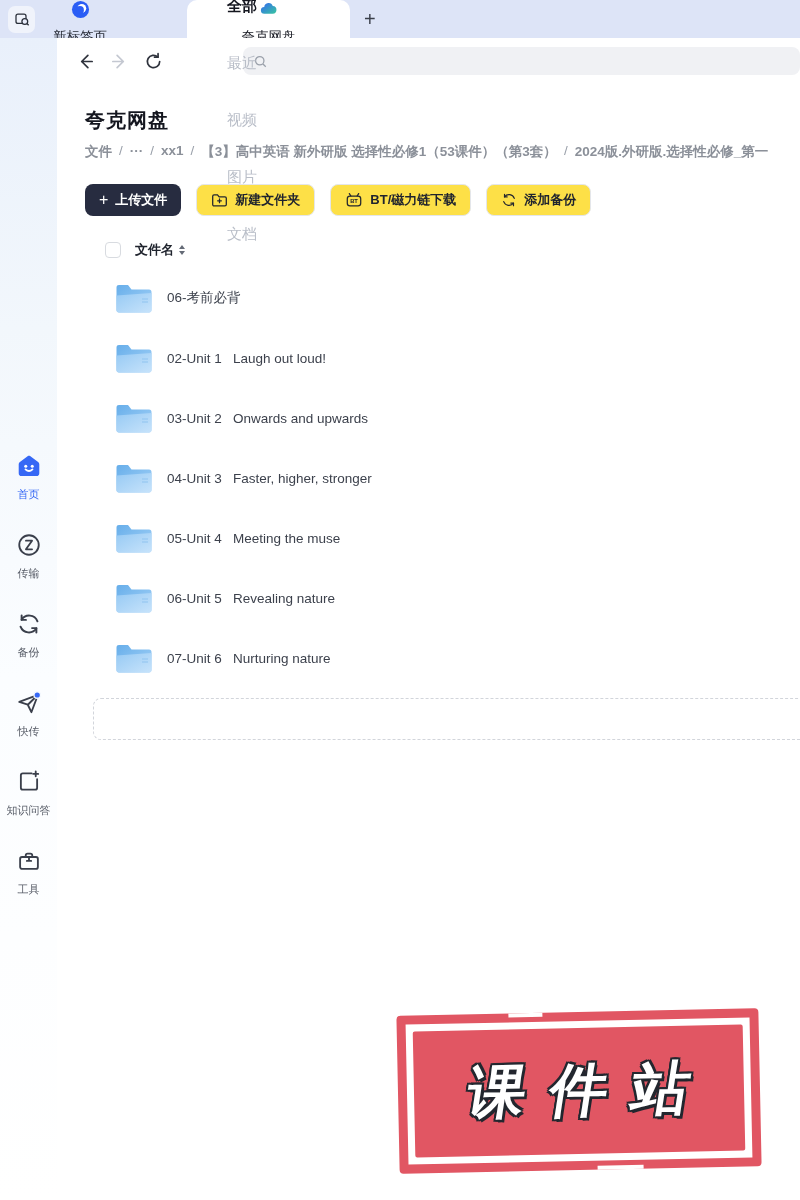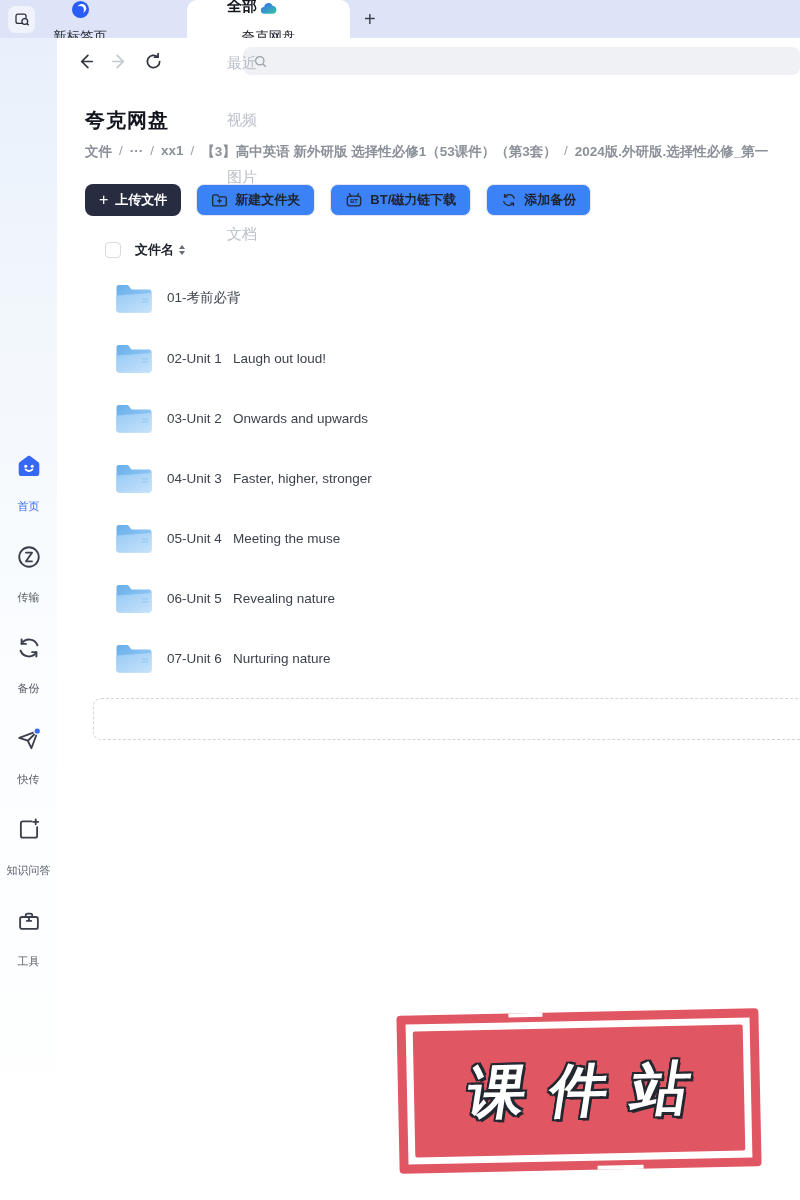--- a/index.html
+++ b/index.html
@@ -25,40 +25,40 @@
     background:linear-gradient(180deg,#e9f0fb 0%,#f2f7fc 25%,#fbfdff 55%,#ffffff 100%); }
   .navbar { margin-left:57px; height:46px; background:#fff; display:flex; align-items:center; }
   .nav-ic { width:20px; height:20px; margin-right:14px; display:flex; align-items:center; justify-content:center; }
   .nav-ic:first-child { margin-left:18px; }
   .addr-bar { flex:1; height:28px; margin-left:66px; background:#f0f1f4; border-radius:8px;
     display:flex; align-items:center; padding-left:10px; }
 
   
   .side-list { padding-top:415px; display:flex; flex-direction:column; align-items:center; }
   .side-item { display:flex; flex-direction:column; align-items:center; margin-bottom:30px; }
-  .side-item .lbl { margin-top:20px; font-size:11px; color:#565b66; white-space:nowrap; }
+  .side-item .lbl { margin-top:8px; font-size:11px; color:#565b66; white-space:nowrap; }
   .side-item.active .lbl { color:#3668f5; }
 
   
   .main { margin-left:57px; padding-left:28px; position:relative; }
   .title-row { margin-top:21px; display:flex; align-items:center; height:30px; }
   .page-title { font-size:20px; font-weight:700; color:#14161f; letter-spacing:1px; }
   .page-tabs { display:flex; gap:38px; margin-left:58px;flex-direction:column; }
   .ptab { font-size:15px; color:#b9bec8; }
   .ptab.active { color:#14161f; font-weight:700; }
 
   .breadcrumb { margin-top:8px; height:20px; font-size:13.5px; color:#8b9099;
     white-space:nowrap; overflow:hidden; display:flex; align-items:flex-start; gap:7px; font-weight:600; }
   .crumb-sep { color:#9aa0aa; font-weight:400; }
 
   .toolbar { margin-top:21px; display:flex; gap:15px; }
   .btn { height:32px; border-radius:8px; display:flex; align-items:center; gap:7px;
     padding:0 14px; font-size:13px; font-weight:600; }
   .btn.dark { background:#272c40; color:#fff; }
-  .btn.light { background:#3b82f6; border:1px solid #e4e6ea; color:#1f232e; }
+  .btn.light { background:#fde047; border:1px solid #e4e6ea; color:#1f232e; }
 
   .list-header { margin-top:24px; display:flex; align-items:center; height:20px;margin-left:20px; }
   .checkbox { width:16px; height:16px; border:1.5px solid #d8dbe0; border-radius:4px; background:#fff; }
   .col-name { margin-left:14px; font-size:13px; font-weight:700; color:#20242e; }
   .sort { display:flex; flex-direction:column; margin-left:5px; }
   .car { width:0; height:0; border-left:3.5px solid transparent; border-right:3.5px solid transparent; }
   .car.up { border-bottom:4.5px solid #646a76; margin-bottom:2px; }
   .car.dn { border-top:4.5px solid #646a76; }
 
   .file-list { margin-top:8px; }
@@ -307,21 +307,21 @@
 
     <div class="file-list">
       <div class="file-row">
         <span>
             <svg width="38" height="32" viewBox="0 0 38 32">
               <path d="M1.5 5.5C1.5 3.8 2.5 3 4 3h9l3.5 4.5H34c1.6 0 2.5.9 2.5 2.5V28c0 1.6-.9 2.5-2.5 2.5H4c-1.6 0-2.5-.9-2.5-2.5Z" fill="url(#foldA)"></path>
               <path d="M1.5 13.5 36.5 11V28c0 1.6-.9 2.5-2.5 2.5H4c-1.6 0-2.5-.9-2.5-2.5Z" fill="url(#foldB)"></path>
               <path d="M27 17h6 M27 20h6" stroke="#8fc3ef" stroke-width="1.2"></path>
             </svg>
           </span>
-        <span class="file-name">01-考前必背</span>
+        <span class="file-name">06-考前必背</span>
       </div>
       <div class="file-row">
         <span>
             <svg width="38" height="32" viewBox="0 0 38 32">
               <path d="M1.5 5.5C1.5 3.8 2.5 3 4 3h9l3.5 4.5H34c1.6 0 2.5.9 2.5 2.5V28c0 1.6-.9 2.5-2.5 2.5H4c-1.6 0-2.5-.9-2.5-2.5Z" fill="url(#foldA)"></path>
               <path d="M1.5 13.5 36.5 11V28c0 1.6-.9 2.5-2.5 2.5H4c-1.6 0-2.5-.9-2.5-2.5Z" fill="url(#foldB)"></path>
               <path d="M27 17h6 M27 20h6" stroke="#8fc3ef" stroke-width="1.2"></path>
             </svg>
           </span>
         <span class="file-name">02-Unit 1   Laugh out loud!</span>

